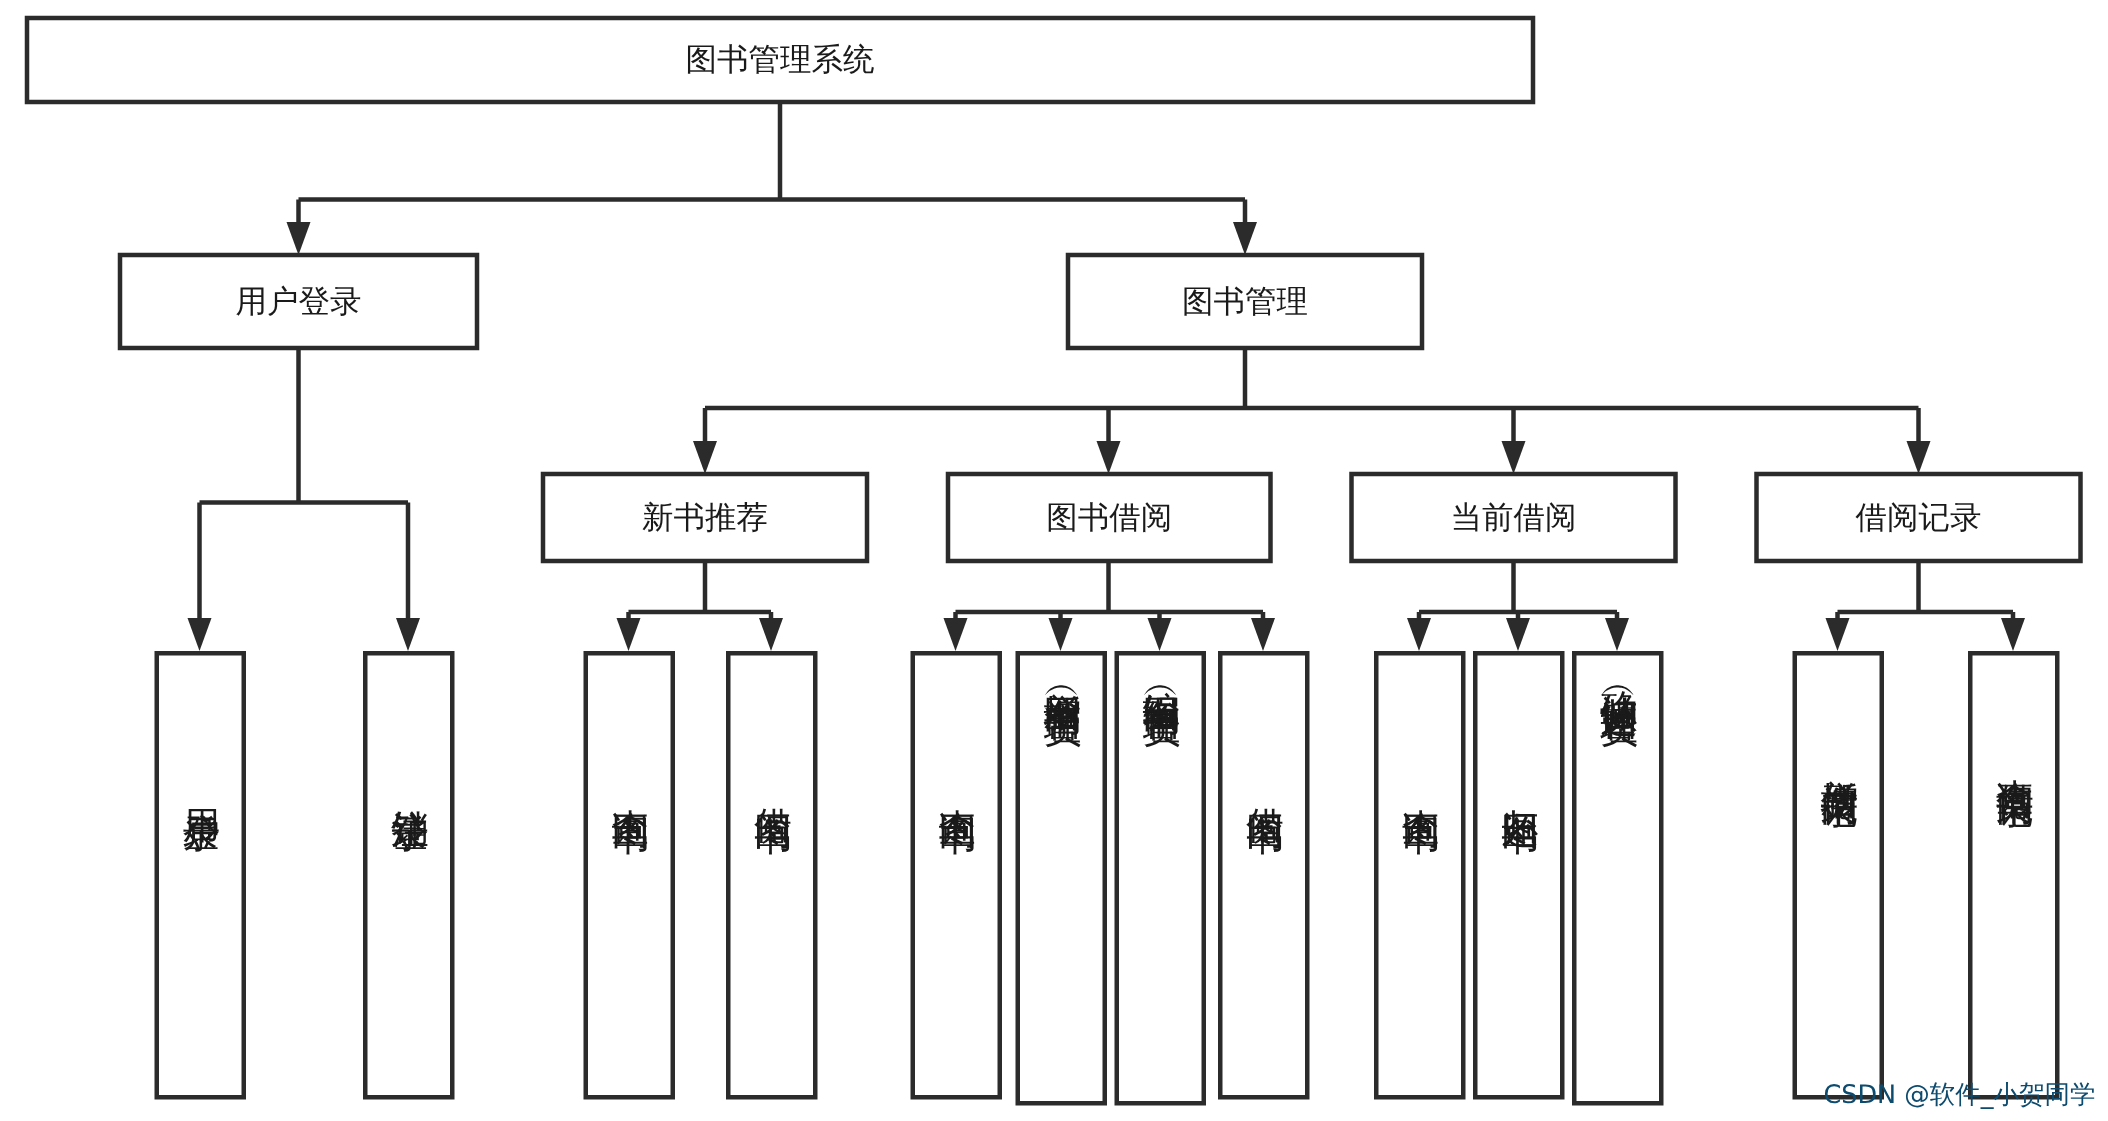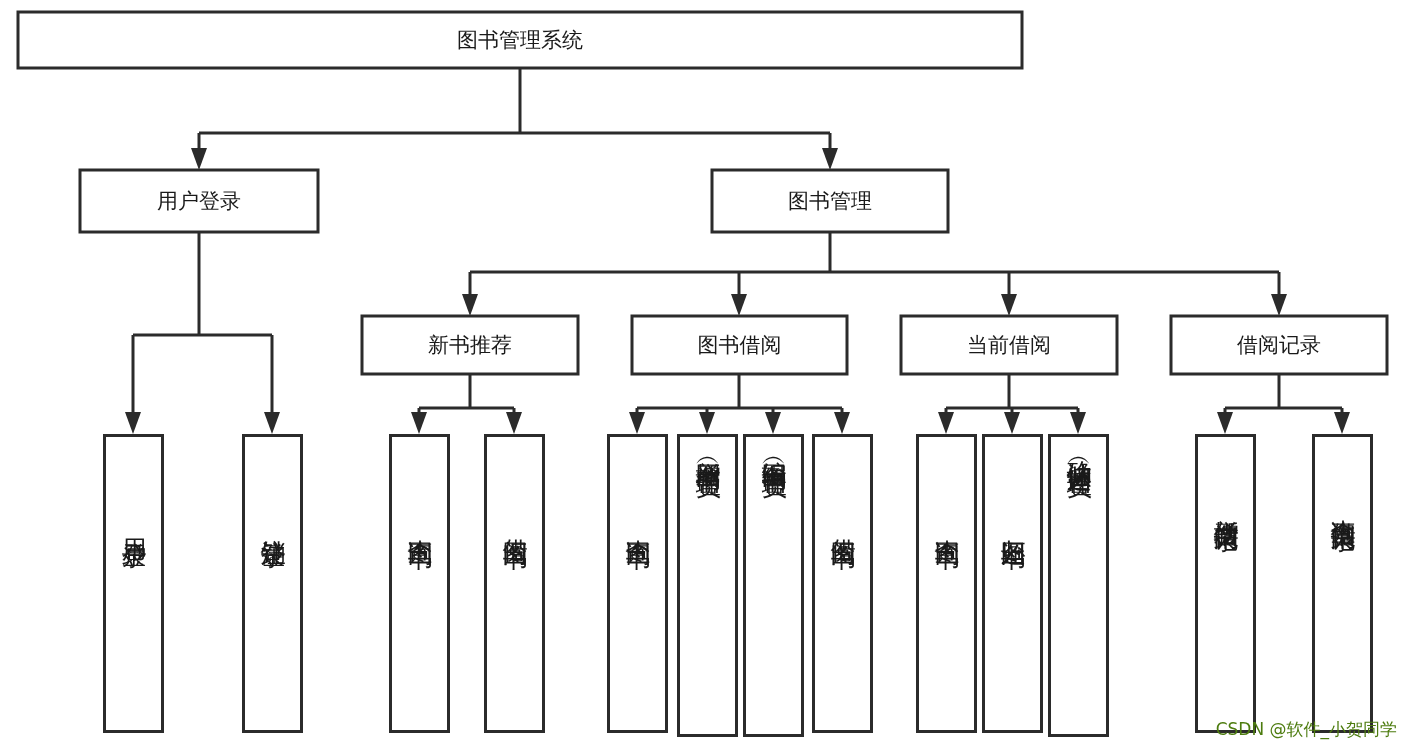--- a/index.html
+++ b/index.html
@@ -69,21 +69,21 @@
     color: #1a1a1a;
     white-space: nowrap;
     display: block;
   }
   .watermark {
     position: absolute;
     right: 8px;
     bottom: 6px;
     font-family: "DejaVu Sans", "Liberation Sans", sans-serif;
     font-size: 17px;
-    color: #4d7c0f;
+    color: #0c4a6e;
     white-space: nowrap;
     pointer-events: none;
     text-align: right;
   }
 </style>
 </head>
 <body>
 
 <div id="diagram-root">
 

